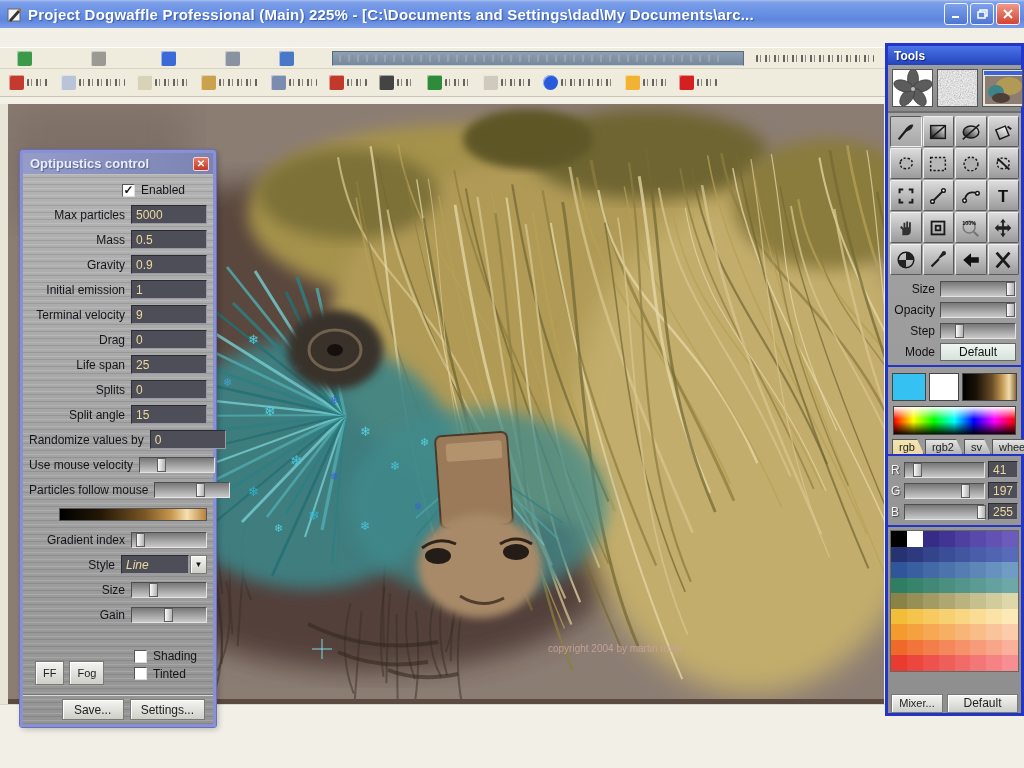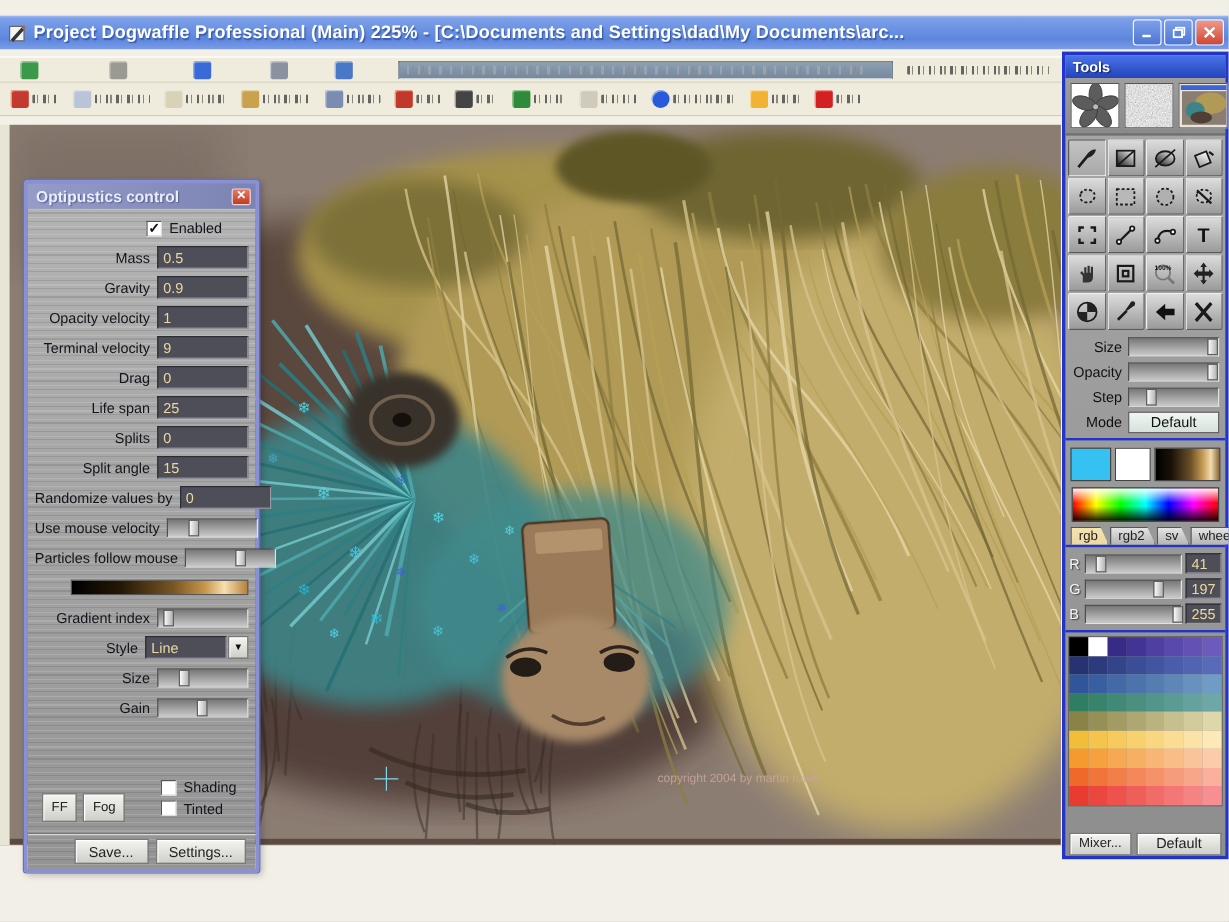--- a/index.html
+++ b/index.html
@@ -2,21 +2,21 @@
 <html><head>
 <meta charset="utf-8">
 <style>
   html,body{margin:0;padding:0;background:#f1efe6;}
   *{box-sizing:border-box;font-family:"Liberation Sans",sans-serif;}
   #screen{position:relative;width:1024px;height:768px;overflow:hidden;background:#f1efe6;}
 
   
   .titlebar{position:absolute;left:0;top:0;width:1024px;height:28px;
     background:linear-gradient(180deg,#a8c0f0 0%,#7d9fe8 8%,#6b92e4 40%,#5d86dc 70%,#7b9ce8 100%);
-    display:flex;align-items:center;padding:0 4px;margin-top:13px;}
+    display:flex;align-items:center;padding:0 4px;}
   .titlebar .appicon{width:17px;height:17px;margin:0 5px 0 2px;flex:none;}
   .title-text{color:#fff;font-size:15px;font-weight:bold;white-space:nowrap;overflow:hidden;
     text-shadow:1px 1px 1px #3a5aa8;letter-spacing:.2px;flex:1;}
   .winbtn{width:24px;height:22px;margin-left:2px;border-radius:3px;flex:none;
     border:1px solid #f0f4ff;display:flex;align-items:center;justify-content:center;
     background:linear-gradient(180deg,#7fa0ea,#4d76d4);color:#fff;font-size:12px;font-weight:bold;}
   .winbtn.close{background:linear-gradient(180deg,#ef9a8a,#d24532);}
   .winbtn svg{display:block;}
 
   
@@ -431,33 +431,39 @@
       <div class="t">Optipustics control</div>
       <div class="closebtn">✕</div>
     </div>
     <div class="orow" style="height:28px;padding-top:4px;">
       <div class="flex-spacer"></div>
       <span class="checkbox" id="enabled-box">✓</span>
       <span style="font-size:12px;color:#14141a;margin-left:6px;width:66px;">Enabled</span>
     </div>
     <div id="opti-rows">
         <div class="orow">
+          <div class="olabel">Max particles</div>
+          <div class="octl">
+            <div class="darkbox oinput">5000</div>
+          </div>
+        </div>
+        <div class="orow">
           <div class="olabel">Mass</div>
           <div class="octl">
             <div class="darkbox oinput">0.5</div>
           </div>
         </div>
         <div class="orow">
           <div class="olabel">Gravity</div>
           <div class="octl">
             <div class="darkbox oinput">0.9</div>
           </div>
         </div>
         <div class="orow">
-          <div class="olabel">Opacity velocity</div>
+          <div class="olabel">Initial emission</div>
           <div class="octl">
             <div class="darkbox oinput">1</div>
           </div>
         </div>
         <div class="orow">
           <div class="olabel">Terminal velocity</div>
           <div class="octl">
             <div class="darkbox oinput">9</div>
           </div>
         </div>
@@ -513,21 +519,21 @@
         <div class="orow">
           <div class="olabel">Gradient index</div>
           <div class="octl">
             <div class="track">
               <div class="handle" style="left: calc(12% - 5px);"></div>
             </div>
           </div>
         </div>
         <div class="orow">
           <div class="olabel">Style</div>
-          <div class="octl" style="display: flex; width: 86px;">
+          <div class="octl" style="display: flex; width: 86px; font-style: italic;">
             <div class="darkbox oselect">Line</div>
             <div class="btn3d oselbtn">▼</div>
           </div>
         </div>
         <div class="orow">
           <div class="olabel">Size</div>
           <div class="octl">
             <div class="track">
               <div class="handle" style="left: calc(30% - 5px);"></div>
             </div>

